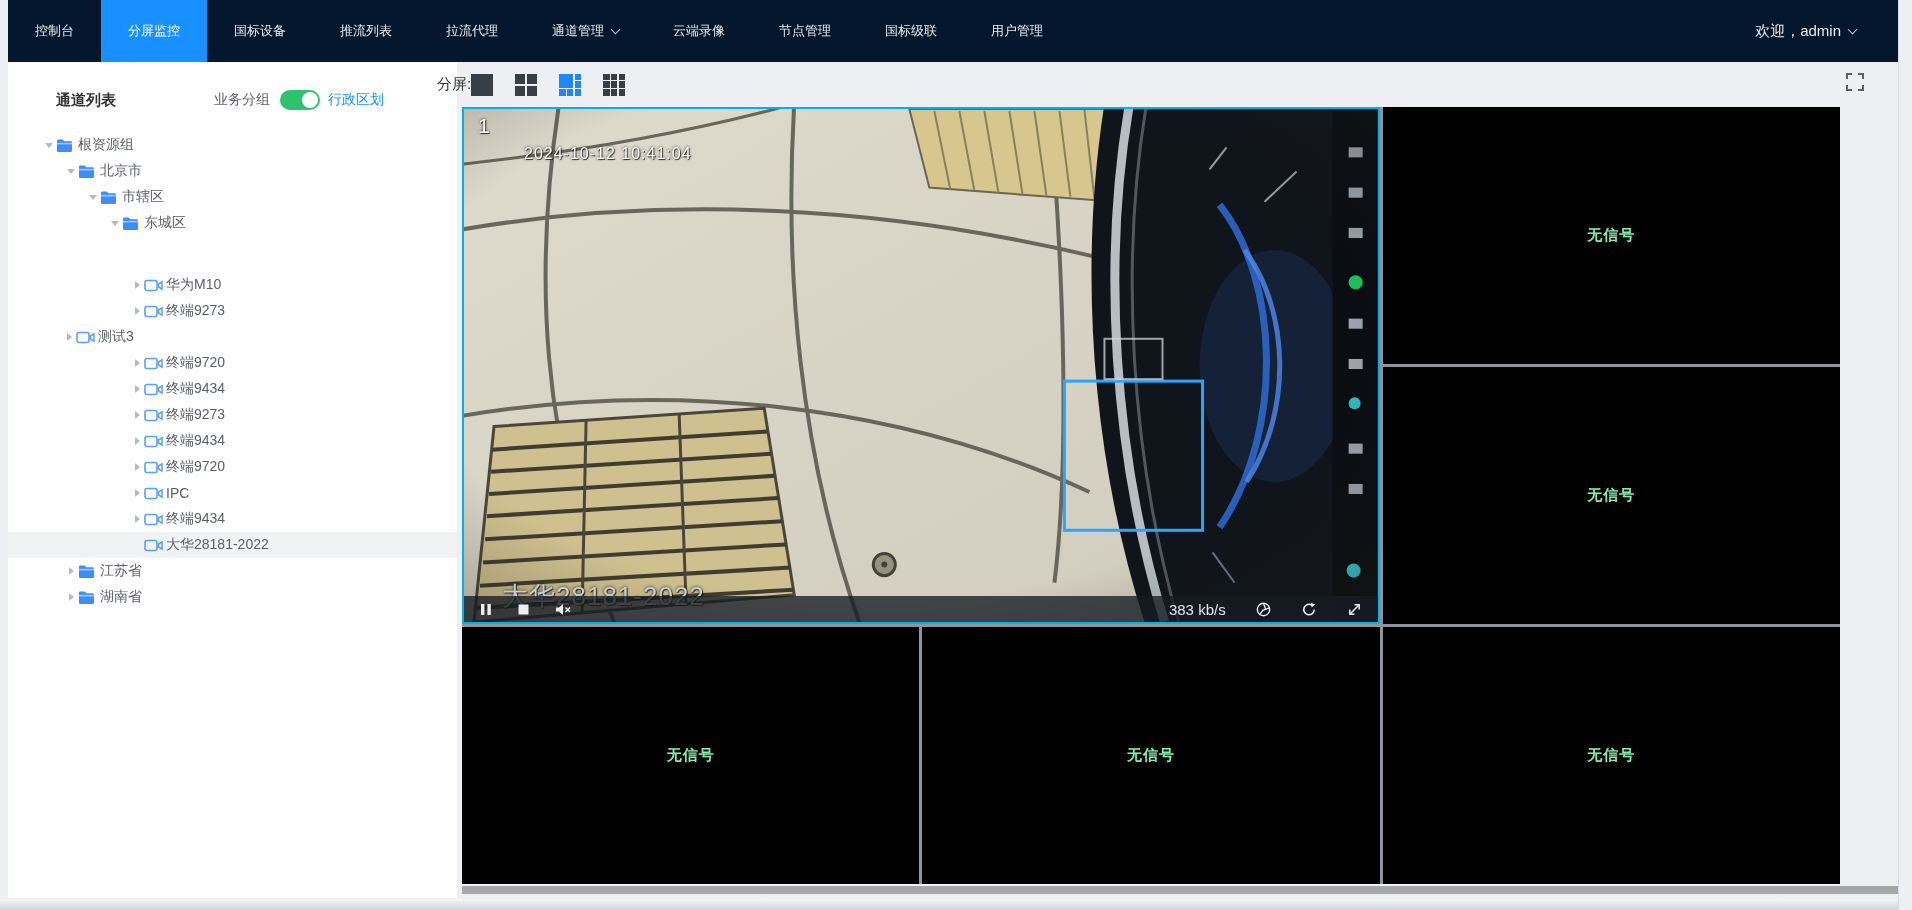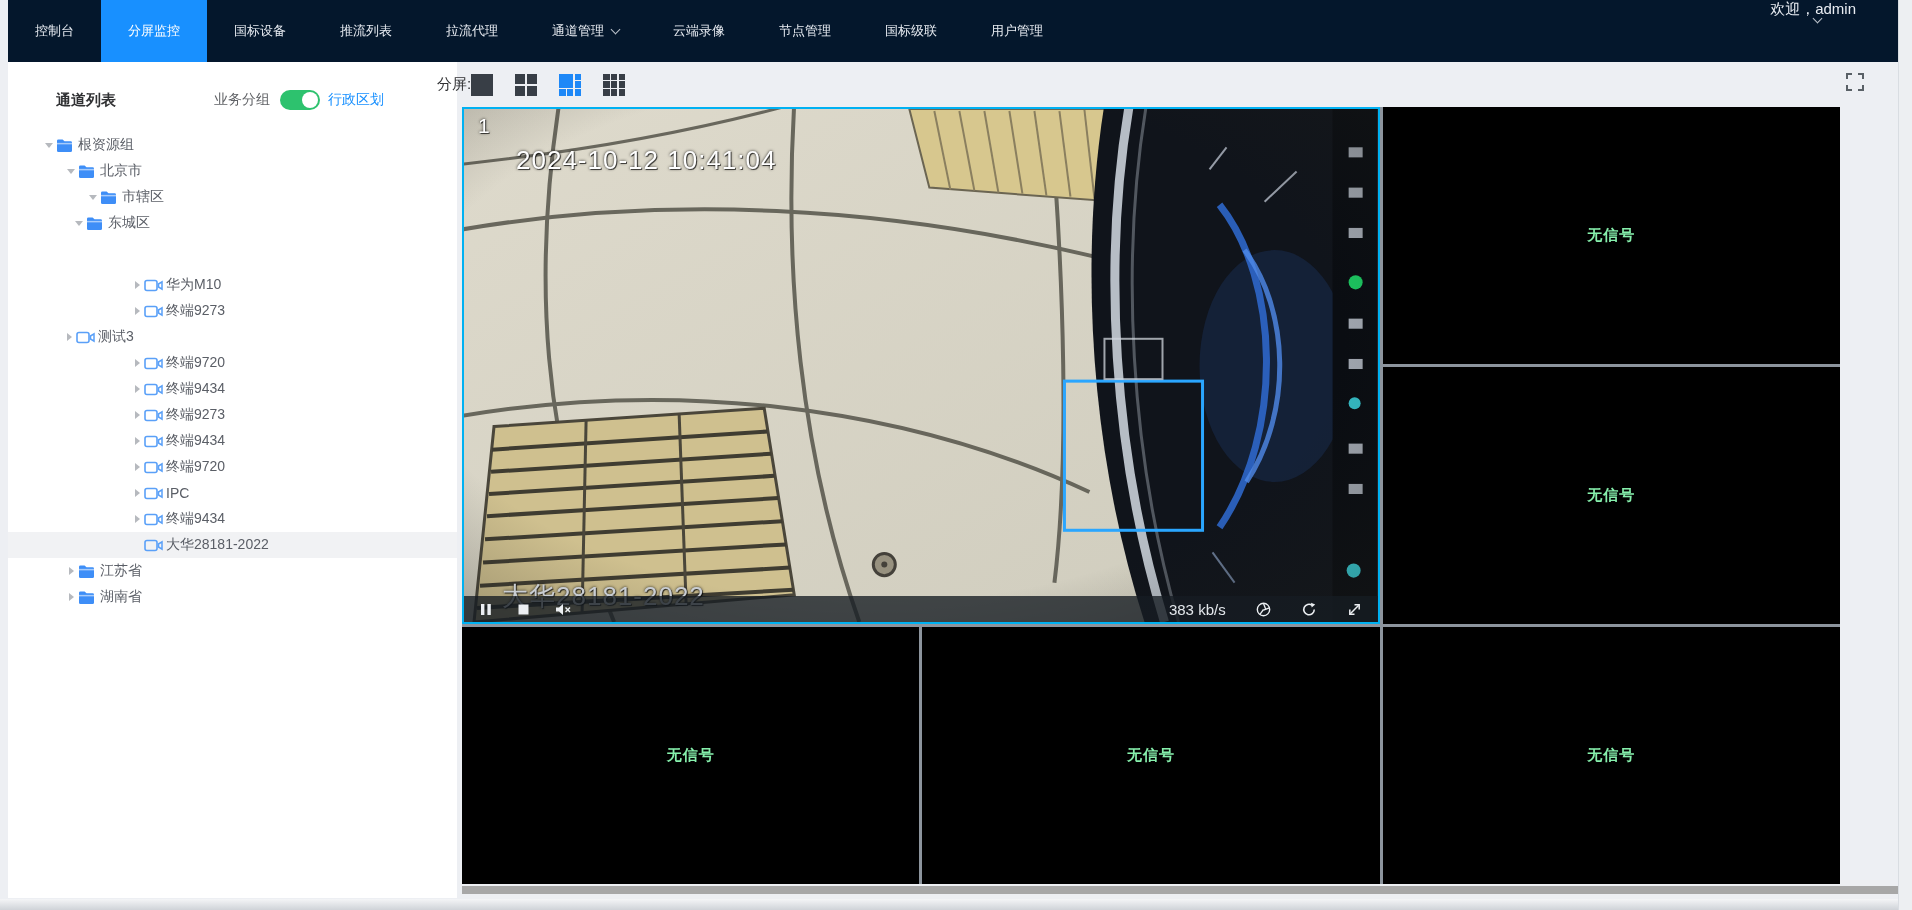--- a/index.html
+++ b/index.html
@@ -7,21 +7,21 @@
   body { font-family:"Liberation Sans","DejaVu Sans",sans-serif; background:#edeff3; position:relative; }
 
   
   .nav { position:absolute; left:8px; top:0; right:14px; height:62px; background:#04172c;
          display:flex; align-items:stretch; color:#e8ecf2; }
   .nav-items { display:flex; align-items:stretch; }
   .nav-item { display:flex; align-items:center; padding:0 27px; font-size:13px; cursor:pointer; white-space:nowrap; }
   .nav-item.active { background:#1890ff; color:#fff; }
   .chev { width:7px; height:7px; border-right:1.5px solid currentColor; border-bottom:1.5px solid currentColor;
           transform:rotate(45deg); display:inline-block; margin-left:8px; margin-top:-4px; opacity:.8; }
-  .nav-right { margin-left:auto; display:flex; align-items:center; padding-right:42px; font-size:15px;flex-direction:column; }
+  .nav-right { margin-left:auto; display:flex; align-items:center; padding-right:42px; font-size:15px; }
 
   
   .sidebar { position:absolute; left:8px; top:62px; width:449px; height:836px; background:#fff; overflow:hidden; }
   .side-head { display:flex; align-items:center; padding:28px 14px 16px 48px; }
   .side-title { font-size:15px; font-weight:bold; color:#303133; }
   .group-label { margin-left:98px; font-size:14px; color:#606266; }
   .switch { width:40px; height:20px; border-radius:10px; background:#2dc26e; position:relative; margin:0 8px 0 10px; cursor:pointer; flex:none; }
   .switch .knob { position:absolute; right:2px; top:2px; width:16px; height:16px; border-radius:50%; background:#fff; }
   .region-label { font-size:14px; color:#1890ff; cursor:pointer; white-space:nowrap; }
 
@@ -47,21 +47,21 @@
   .vgrid { position:absolute; left:462px; top:107px; width:1378px; height:777px;
            display:grid; grid-template-columns:1fr 1fr 1fr; grid-template-rows:1fr 1fr 1fr;
            gap:3px; background:#8c949d; }
   .cell { background:#000; position:relative; display:flex; align-items:center; justify-content:center; overflow:hidden; }
   .no-signal { color:#86efac; font-size:15px; font-weight:bold; letter-spacing:1px; }
   .cell.main { grid-column:1/3; grid-row:1/3; border:2px solid #00b1f2; background:#d8d4c6; display:block; }
   .cell.main svg.scene { position:absolute; inset:0; width:100%; height:100%; }
 
   .osd { position:absolute; color:#fff; text-shadow:0 0 3px rgba(0,0,0,.85), 1px 1px 0 rgba(0,0,0,.6); z-index:1; }
   .osd-index { left:14px; top:5px; font-size:21px; }
-  .osd-time { left:52px; top:36px; font-size:26px; letter-spacing:1px; }
+  .osd-time { left:60px; top:36px; font-size:16px; letter-spacing:1px; }
   .osd-camera { left:38px; bottom:8px; font-size:26px; color:#c9cdd2; letter-spacing:1px; }
 
   .ctrl-bar { position:absolute; left:0; right:0; bottom:0; height:26px; background:rgba(22,28,35,.78);
               display:flex; align-items:center; z-index:2; padding:0 16px; }
   .ctrl-left { display:flex; align-items:center; gap:26px; }
   .ctrl-right { margin-left:auto; display:flex; align-items:center; gap:30px; }
   .ctrl-bar svg { display:block; cursor:pointer; }
   .bitrate { font-size:15px; color:#e3e7eb; }
 
   
@@ -152,21 +152,21 @@
           <i class="down"></i>
         </span>
         <span class="tree-ico">
           <svg width="17" height="15" viewBox="0 0 18 16">
             <path d="M1,3 a1.5,1.5 0 0 1 1.5,-1.5 H7 l2,2 h6.5 A1.5,1.5 0 0 1 17,5 v8.5 a1.5,1.5 0 0 1 -1.5,1.5 h-13 A1.5,1.5 0 0 1 1,13.5 Z" fill="#3e8ef7"></path>
             <rect x="1" y="5.2" width="16" height="1.6" fill="#fff" opacity="0.55"></rect>
           </svg>
         </span>
         <span class="tree-label">市辖区</span>
       </div>
-      <div class="tree-row" style="padding-left: 64px;">
+      <div class="tree-row" style="padding-left: 100px;">
         <span class="caret">
           <i class="down"></i>
         </span>
         <span class="tree-ico">
           <svg width="17" height="15" viewBox="0 0 18 16">
             <path d="M1,3 a1.5,1.5 0 0 1 1.5,-1.5 H7 l2,2 h6.5 A1.5,1.5 0 0 1 17,5 v8.5 a1.5,1.5 0 0 1 -1.5,1.5 h-13 A1.5,1.5 0 0 1 1,13.5 Z" fill="#3e8ef7"></path>
             <rect x="1" y="5.2" width="16" height="1.6" fill="#fff" opacity="0.55"></rect>
           </svg>
         </span>
         <span class="tree-label">东城区</span>

